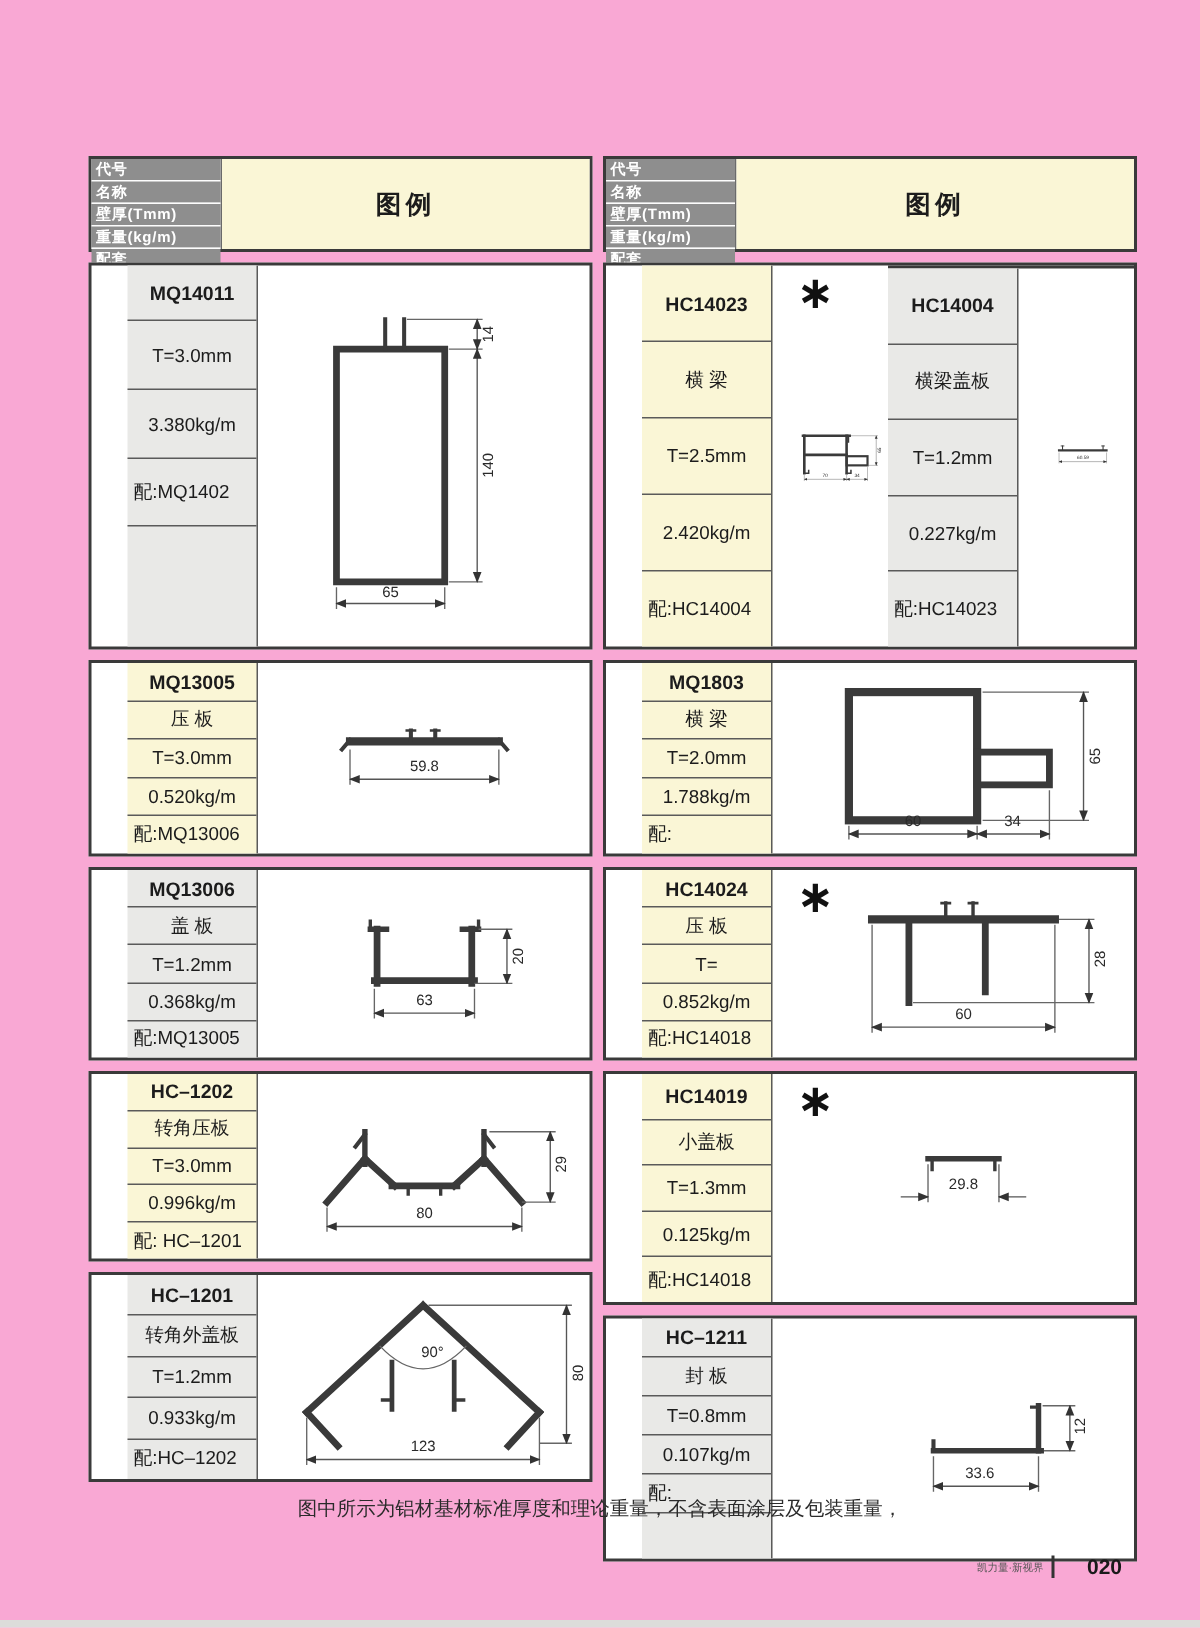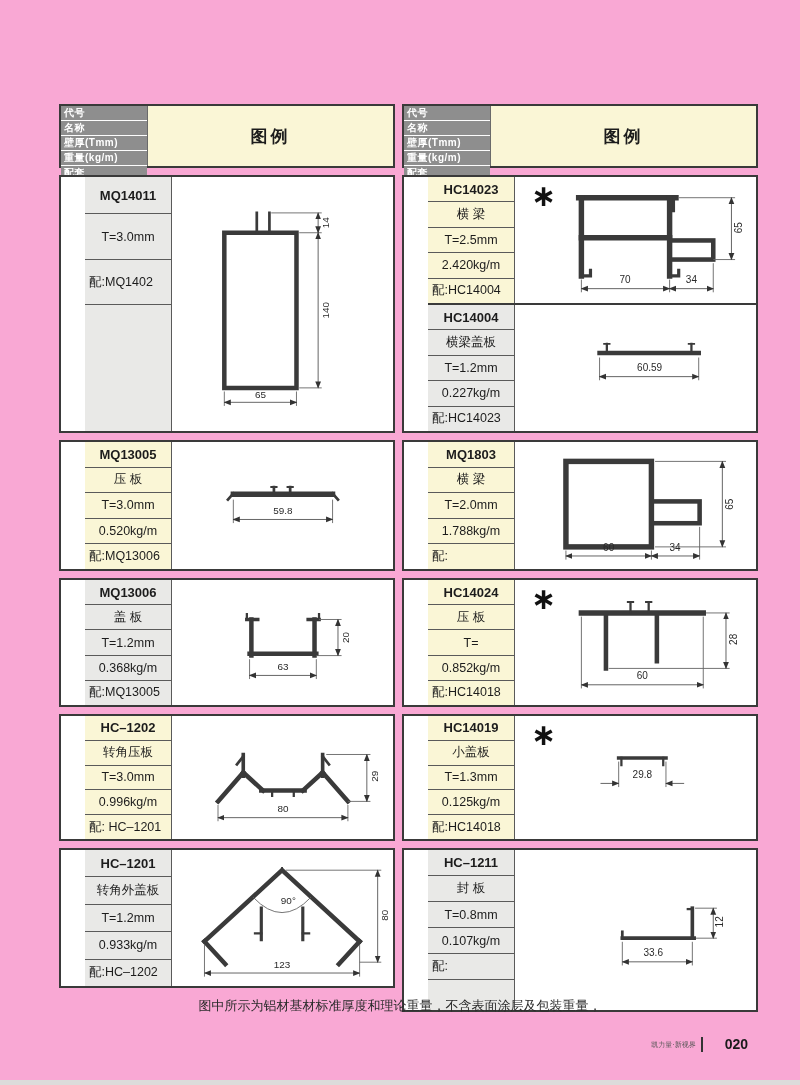--- a/index.html
+++ b/index.html
@@ -14,21 +14,21 @@
   .hdr{height:64px;border:2px solid #3a3a3a;display:flex;background:#fff;box-sizing:border-box;}
   .hlabels{width:86px;display:flex;flex-direction:column;border-right:1px solid #6a6a6a;flex-shrink:0;}
   .hrow{flex:1;background:#8e8e8e;color:#fff;font-size:10px;font-weight:bold;
         display:flex;align-items:center;padding-left:3px;letter-spacing:.5px;}
   .hrow:not(:first-child){border-top:1px solid #fdfdfd;}
   .hlegend{flex:1;background:#faf6d6;display:flex;align-items:center;justify-content:center;
         font-size:17px;font-weight:bold;letter-spacing:3px;}
 
   
   .band{border:2px solid #3a3a3a;display:flex;background:#fff;box-sizing:border-box;padding-left:24px;}
-  .band-stack{flex-direction:column;}
+  .band-stack{flex-direction:row;}
   .sub{display:flex;flex:1;min-height:0;}
   .sub + .sub{border-top:2px solid #3a3a3a;}
   .labels{width:86px;display:flex;flex-direction:column;border-right:1px solid #5a5a5a;flex-shrink:0;}
   .labels.gray{background:#e9e9e7;}
   .labels.cream{background:#faf6d6;}
   .lrow{flex:1;display:flex;align-items:center;justify-content:center;
         font-size:12.5px;min-height:0;}
   .lrow:not(:first-child){border-top:1px solid #5a5a5a;}
   .lrow.code{font-weight:bold;font-size:13px;}
   .lrow.match{justify-content:flex-start;padding-left:4px;}
@@ -83,20 +83,21 @@
           <div class="hrow">重量(kg/m)</div>
           <div class="hrow">配套</div>
         </div>
         <div class="hlegend">图例</div>
       </div>
 
       <div class="band" style="height:258px">
         <div class="labels gray tall">
           <div class="lrow code h36">MQ14011</div>
           <div class="lrow h45">T=3.0mm</div>
+          <div class="lrow h45">3.380kg/m</div>
           <div class="lrow match h44">配:MQ1402</div>
           <div class="lrow fill"></div>
         </div>
         <div class="draw">
           <svg viewBox="0 0 245 254" preserveAspectRatio="xMidYMid meet">
             <path class="pf" stroke-width="5" d="M58,48 h80 v172 h-80 z"></path>
             <path class="pf" stroke-width="3" d="M94,26 V48 M108,26 V48"></path>
             <path class="ext" d="M110,26 H166 M141,48 H166 M141,220 H166 M58,224 V240 M138,224 V240"></path>
             <line class="dim" x1="162" y1="26" x2="162" y2="48"></line>
             <line class="dim" x1="162" y1="48" x2="162" y2="220"></line>
@@ -304,21 +305,21 @@
             <path class="pf" stroke-width="5" d="M100,34 V92 M156,34 V84"></path>
             <path class="ext" d="M73,35 V114 M207,35 V114 M210,31 H236 M103,92 H236"></path>
             <line class="dim" x1="73" y1="110" x2="207" y2="110"></line>
             <line class="dim" x1="232" y1="31" x2="232" y2="92"></line>
             <text x="140" y="104" text-anchor="middle">60</text>
             <text x="244" y="60" text-anchor="middle" transform="rotate(-90 244 60)">28</text>
           </svg>
         </div>
       </div>
 
-      <div class="band" style="height:127px">
+      <div class="band" style="height:156px">
         <div class="labels cream">
           <div class="lrow code">HC14019</div>
           <div class="lrow">小盖板</div>
           <div class="lrow">T=1.3mm</div>
           <div class="lrow">0.125kg/m</div>
           <div class="lrow match">配:HC14018</div>
         </div>
         <div class="draw">
           <span class="star">∗</span>
           <svg viewBox="0 0 265 127" preserveAspectRatio="xMidYMid meet">

